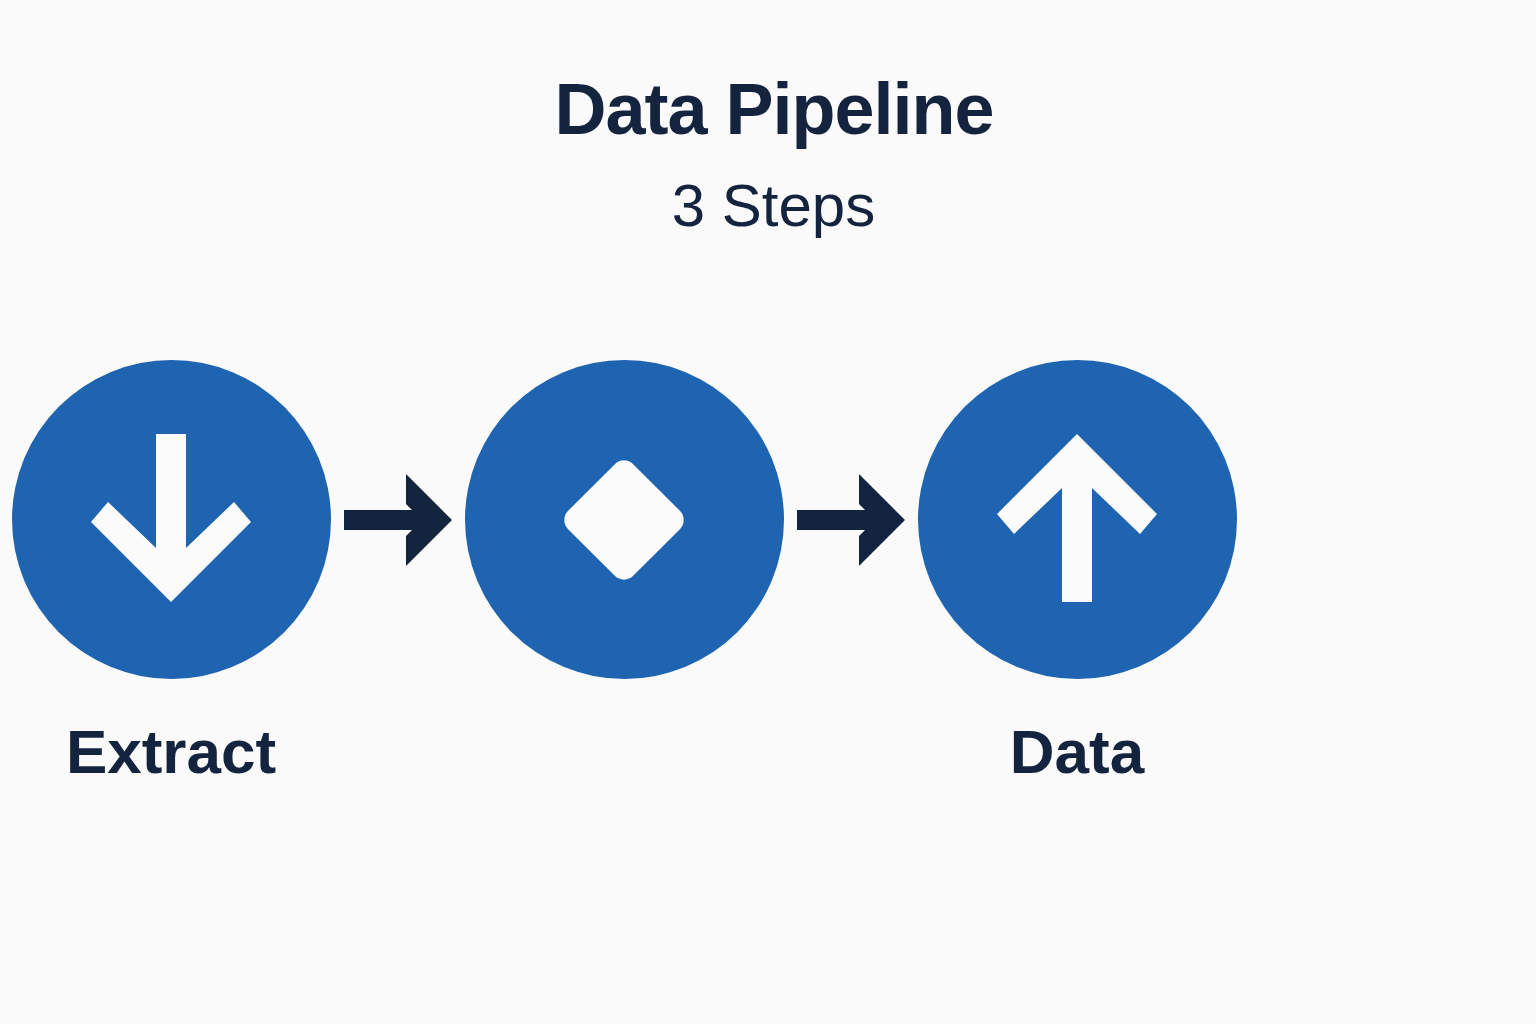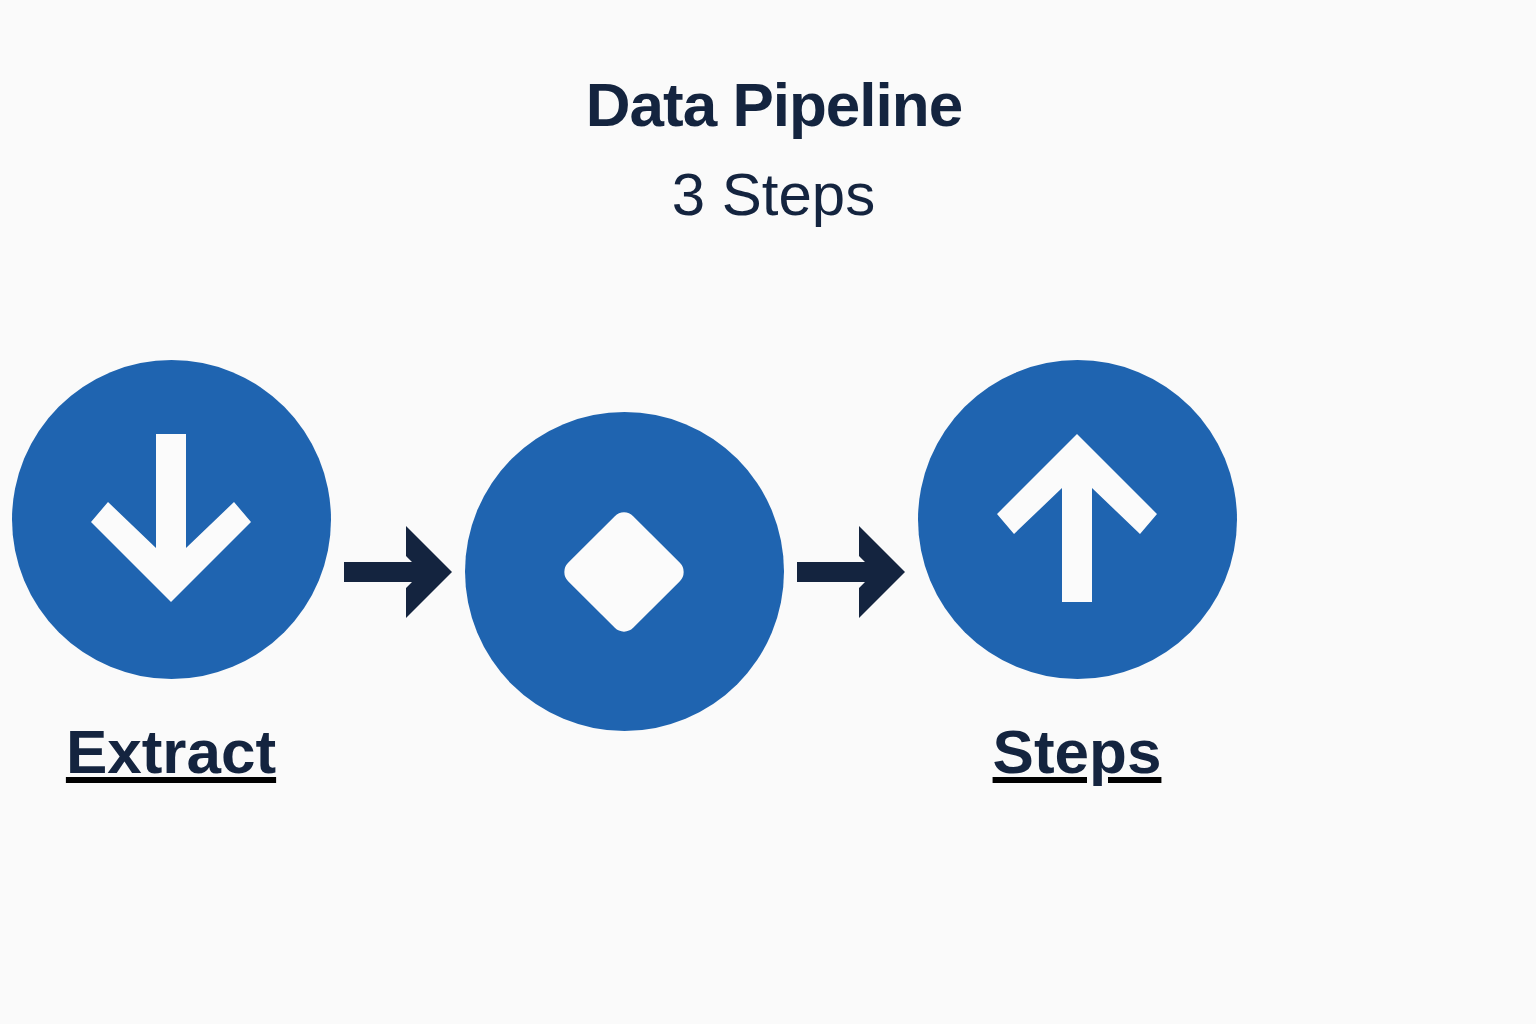--- a/index.html
+++ b/index.html
@@ -22,21 +22,21 @@
 
   
   .header {
     position: absolute;
     top: 72px;
     left: 0;
     width: 1536px;
     text-align: center;
   }
   .title {
-    font-size: 62px;
+    font-size: 72px;
     font-weight: bold;
     color: #14243f;
     letter-spacing: -1px;
     line-height: 1.05;
     margin: 0;
     padding-left: 12px;
   }
   .subtitle {
     font-size: 60px;
     font-weight: normal;
@@ -47,23 +47,22 @@
   }
 
   
   .pipeline {
     position: absolute;
     top: 360px;
     left: 0;
     width: 1248px;
     display: flex;
     flex-direction: row;
-    align-items: center;
+    align-items: flex-start;
     justify-content: center;
-    text-decoration: underline;
   }
   .step {
     width: 319px;
     display: flex;
     flex-direction: column;
     align-items: center;
   }
   .circle {
     width: 319px;
     height: 319px;
@@ -147,17 +146,17 @@
     </div>
 
     <div class="step">
       <div class="circle">
         <span>
           <svg width="160" height="180" viewBox="0 0 160 180" aria-hidden="true">
             <path d="M80 4 L160 84 L143 104 L95 58 L95 172 L65 172 L65 58 L17 104 L0 84 Z" fill="#fbfbfb"></path>
           </svg>
         </span>
       </div>
-      <div class="step-label">Steps</div>
+      <div class="step-label">Data</div>
     </div>
 
   </div>
 </div>
 
 </body></html>

